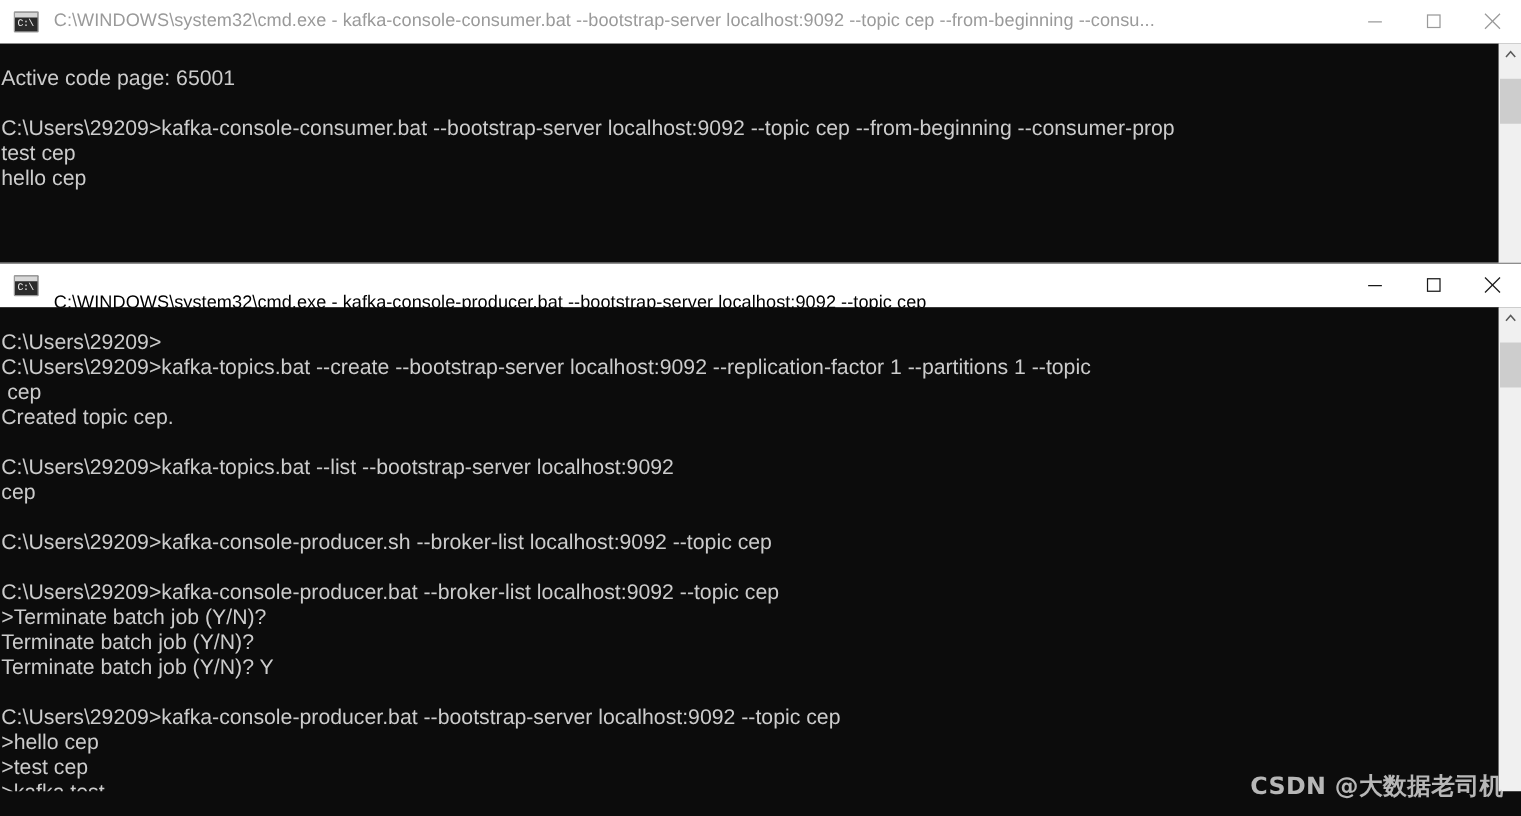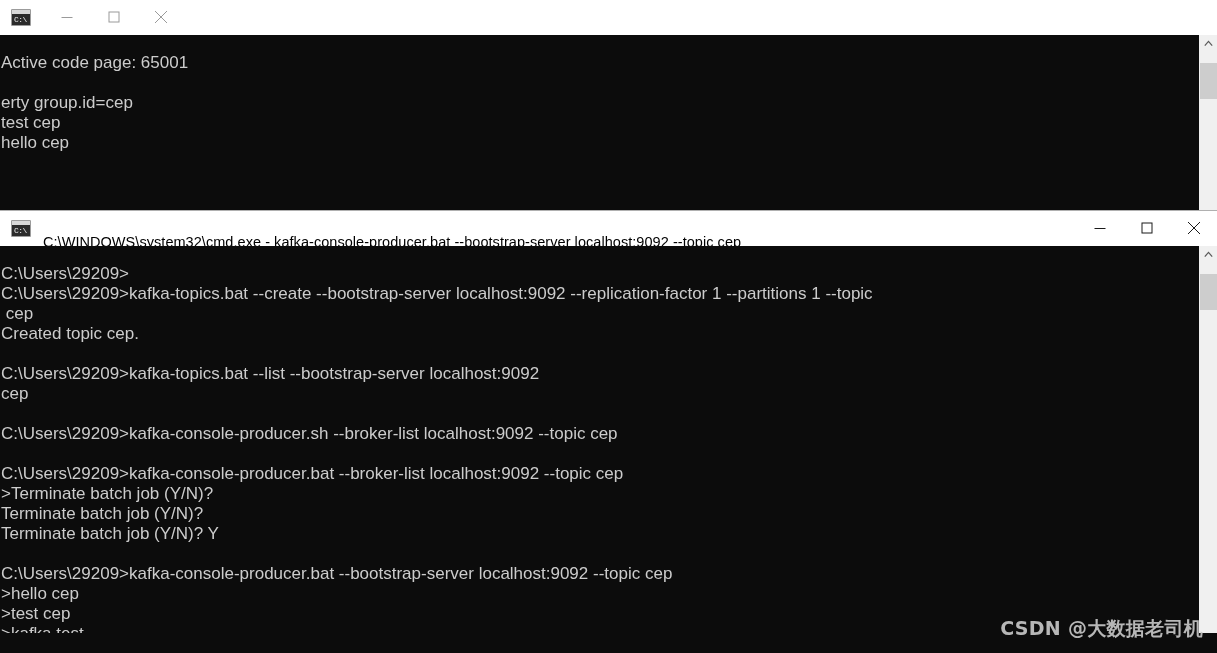--- a/index.html
+++ b/index.html
@@ -178,20 +178,21 @@
 </head>
 <body>
 
 <div class="window" id="win-consumer">
 
   <div class="titlebar">
     <div class="tb-icon">
       <div class="bar"></div>
       <div class="glyph">C:\</div>
     </div>
+    <div class="tb-title inactive">C:\WINDOWS\system32\cmd.exe - kafka-console-consumer.bat  --bootstrap-server localhost:9092 --topic cep --from-beginning --consu...</div>
     <div class="tb-buttons">
       <div class="tb-btn">
         <svg width="12" height="12" viewBox="0 0 12 12">
           <line x1="0.5" y1="6.5" x2="11.5" y2="6.5" stroke="#9a9a9a" stroke-width="1"></line>
         </svg>
       </div>
       <div class="tb-btn">
         <svg width="12" height="12" viewBox="0 0 12 12">
           <rect x="1" y="1" width="10" height="10" fill="none" stroke="#9a9a9a" stroke-width="1"></rect>
         </svg>
@@ -199,21 +200,21 @@
       <div class="tb-btn">
         <svg width="14" height="14" viewBox="0 0 14 14">
           <line x1="1" y1="1" x2="13" y2="13" stroke="#9a9a9a" stroke-width="1"></line>
           <line x1="13" y1="1" x2="1" y2="13" stroke="#9a9a9a" stroke-width="1"></line>
         </svg>
       </div>
     </div>
   </div>
 
   <div class="console-wrap">
-    <div class="console" id="console-consumer"><div class="ln">Active code page: 65001</div><div class="ln"></div><div class="ln">erty group.id=cep</div><div class="ln">test cep</div><div class="ln">hello cep</div></div>
+    <div class="console" id="console-consumer"><div class="ln">Active code page: 65001</div><div class="ln"></div><div class="ln">C:\Users\29209&gt;kafka-console-consumer.bat --bootstrap-server localhost:9092 --topic cep --from-beginning --consumer-prop</div><div class="ln">test cep</div><div class="ln">hello cep</div></div>
     <div class="sb">
       <div class="sb-arrow">
         <svg width="9" height="7" viewBox="0 0 9 7">
           <polyline points="0.8,5.6 4.5,1.4 8.2,5.6" fill="none" stroke="#5a5a5a" stroke-width="1.2"></polyline>
         </svg>
       </div>
       <div class="sb-thumb" style="top:28px;height:36px;"></div>
     </div>
   </div>
 </div>

